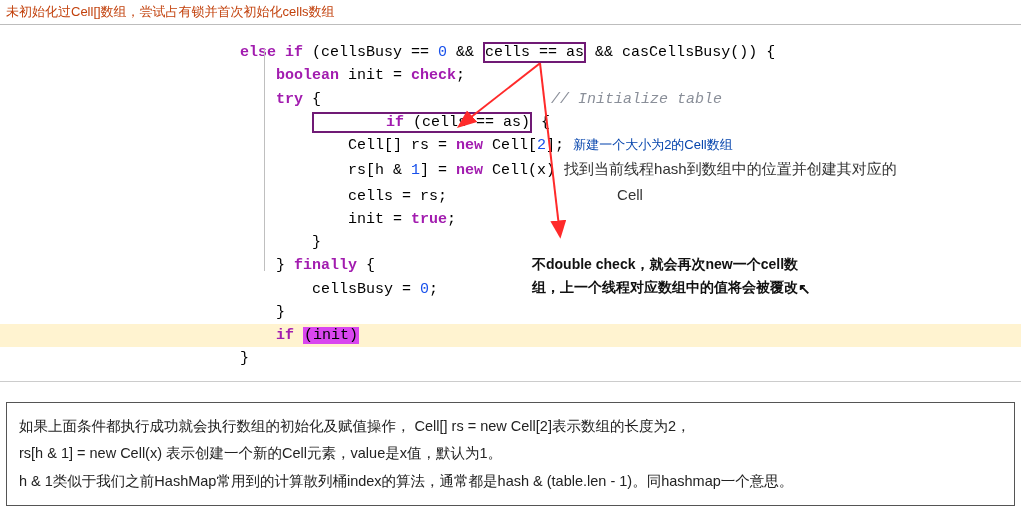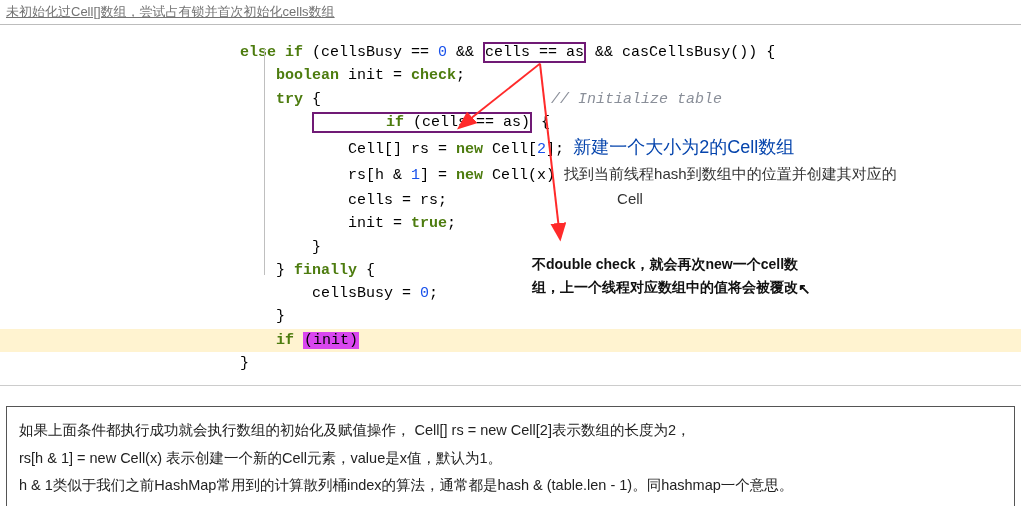--- a/index.html
+++ b/index.html
@@ -7,45 +7,44 @@
     padding: 0;
     font-family: "Microsoft YaHei", "SimSun", Arial, sans-serif;
     font-size: 14px;
     background: #fff;
     width: 1021px;
   }
   .top-bar {
     border-bottom: 1px solid #bdbdbd;
     padding: 3px 6px;
     font-size: 13px;
-    color: #737373;
-    text-decoration: underline;
+    color: #c2410c;
   }
   .code-area {
     position: relative;
     margin: 6px 0 20px 0;
     padding: 10px 0 10px 240px;
     border-bottom: 1px solid #ccc;
     font-family: Consolas, "Courier New", monospace;
     font-size: 15px;
     line-height: 1.55;
   }
   .code-area .vbar {
     position: absolute;
     left: 264px;
     top: 18px;
     bottom: 110px;
     width: 1px;
     background: #bfbfbf;
   }
   .line { white-space: pre; }
-  .kw { color: #4d7c0f; font-weight: bold; }
+  .kw { color: #a21caf; font-weight: bold; }
   .num { color: #1750eb; }
   .cmt { color: #8a8f99; font-style: italic; }
-  .blue-note { color: #0645ad; font-family: "Microsoft YaHei", Arial, sans-serif; font-size: 18px; font-weight: normal;}
+  .blue-note { color: #0645ad; font-family: "Microsoft YaHei", Arial, sans-serif; font-size: 13px; font-weight: normal;}
   .plain-note { color: #333; font-family: "Microsoft YaHei", Arial, sans-serif; font-size: 15px; font-weight: normal;}
 
   .box-red {
     border: 2px solid #701a75;
     padding: 0 0;
   }
   .hl-yellow {
     display: block;
     background: #fff3d0;
     margin-left: -240px;

